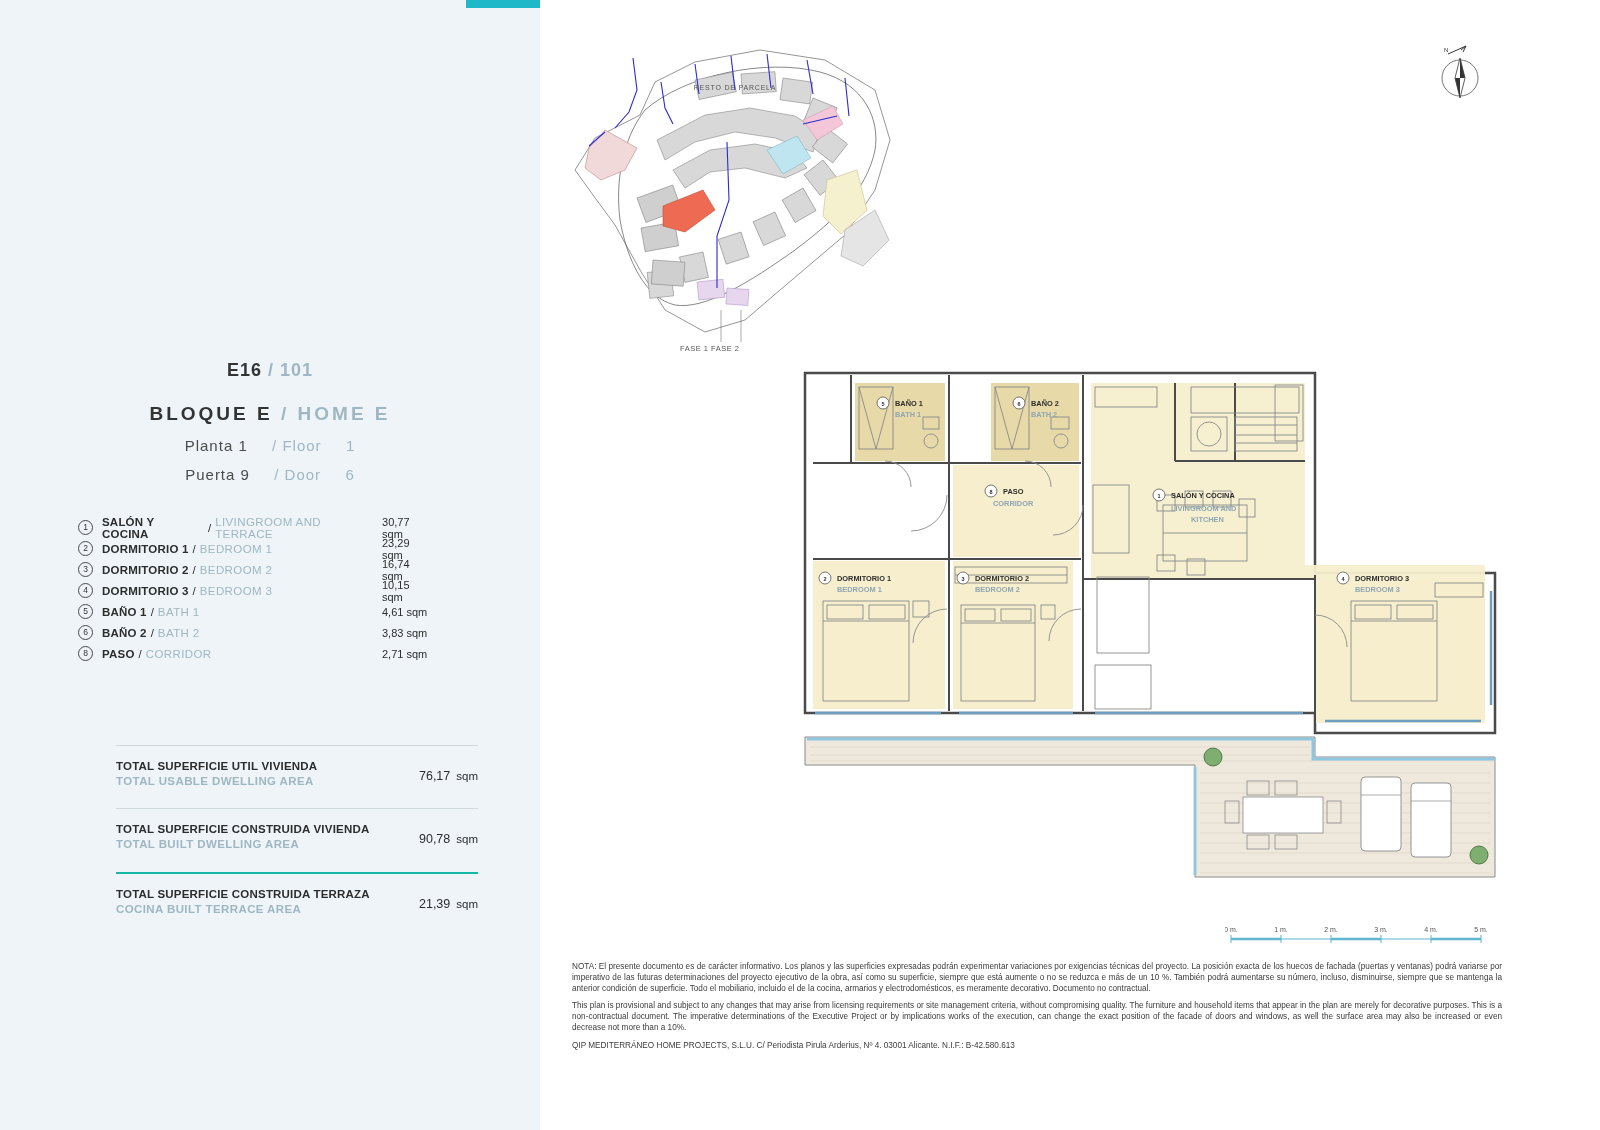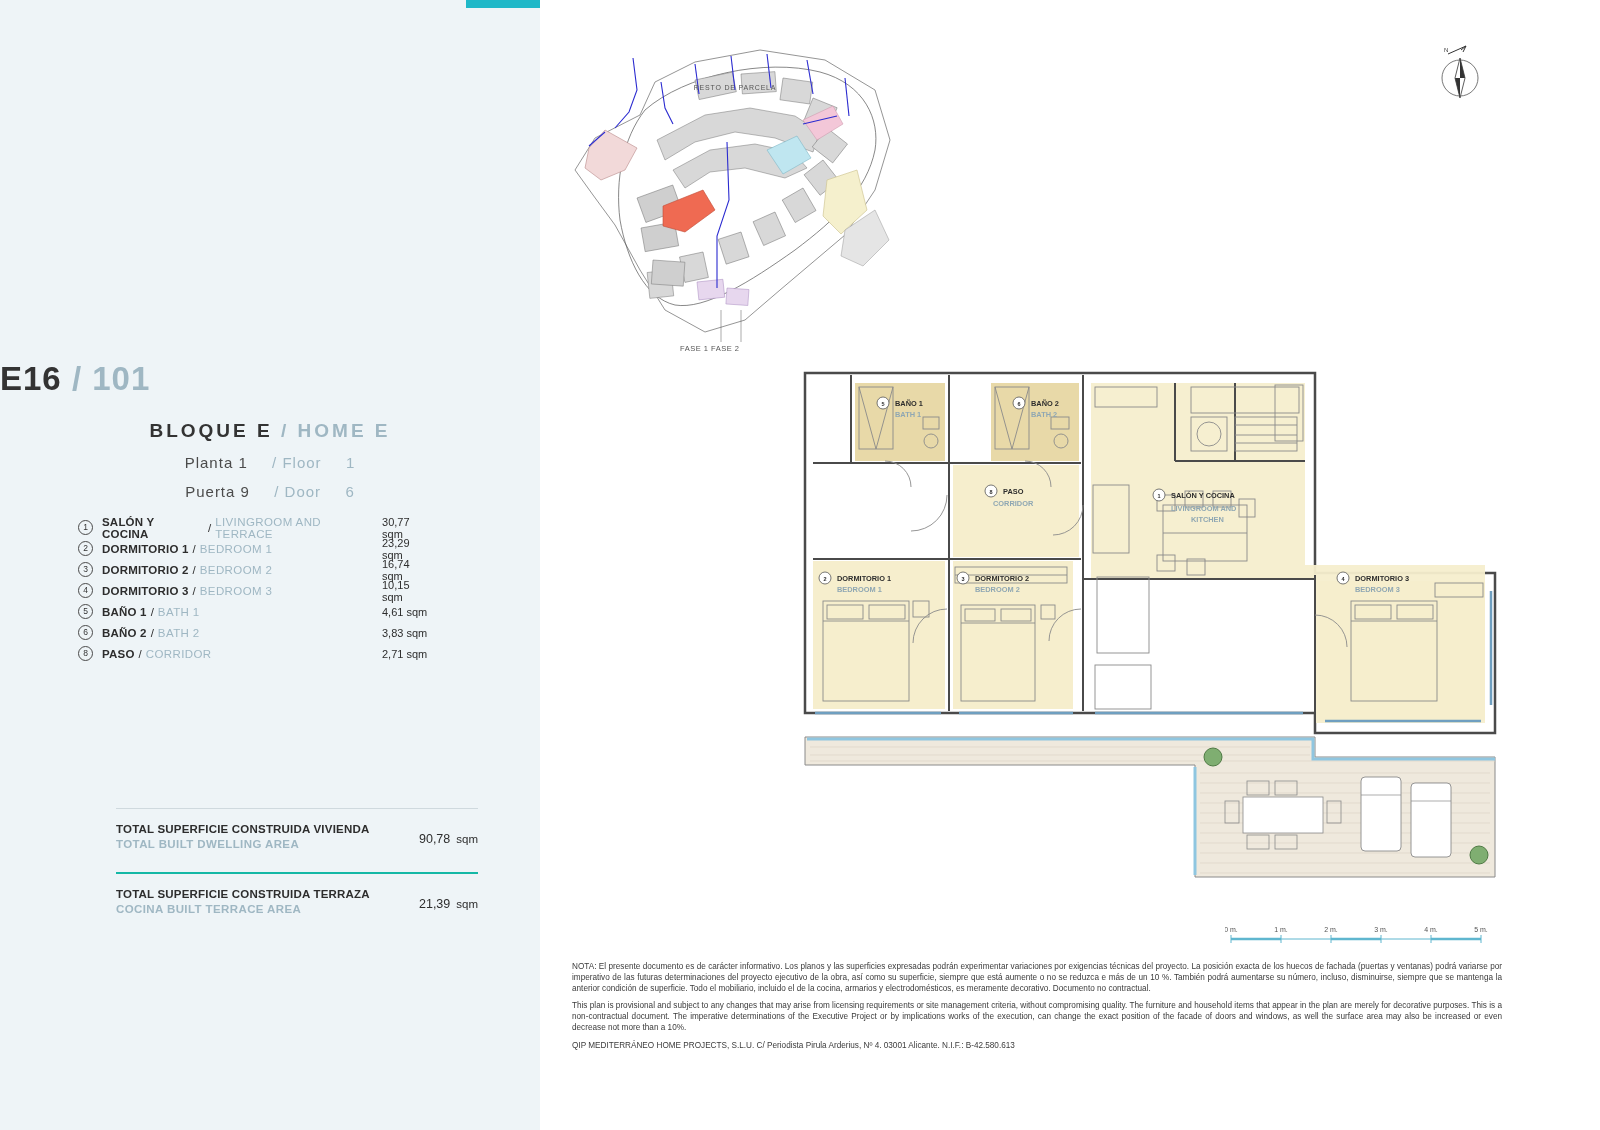--- a/index.html
+++ b/index.html
@@ -18,21 +18,21 @@
     background:#eef4f7;
   }
   #left-accent {
     position:absolute; left:466px; top:0; width:74px; height:8px;
     background:#1fb8c8;
   }
   #unit-block {
     position:absolute; left:0; top:360px; width:540px;
   }
   #unit-title {
-    font-size:33px; font-weight:bold; letter-spacing:1px;
+    text-align:center; font-size:18px; font-weight:bold; letter-spacing:1px;
     color:#333;
   }
   #unit-title .muted { color:#9fb7c3; font-weight:bold; }
   #block-line {
     text-align:center; font-size:19px; font-weight:bold; letter-spacing:3px;
     margin-top:22px; color:#333;
   }
   #block-line .muted { color:#9fb7c3; }
   .info-line {
     text-align:center; font-size:15px; margin-top:12px; letter-spacing:1px;
@@ -183,20 +183,29 @@
     </div>
     <div class="room-row">
       <div class="badge">8</div>
       <span class="room-es">PASO</span>
       <span class="room-slash">/</span>
       <span class="room-en">CORRIDOR</span>
       <span class="room-area"><span>2,71</span> <span class="unit">sqm</span></span>
     </div>
   </div>
 
+  <div class="total-block" id="total-1">
+    <div class="total-row">
+      <div class="total-labels">
+        <div class="total-es">TOTAL SUPERFICIE UTIL VIVIENDA</div>
+        <div class="total-en">TOTAL USABLE DWELLING AREA</div>
+      </div>
+      <div class="total-val"><span>76,17</span><span class="unit">sqm</span></div>
+    </div>
+  </div>
   <div class="total-block" id="total-2">
     <div class="total-row">
       <div class="total-labels">
         <div class="total-es">TOTAL SUPERFICIE CONSTRUIDA VIVIENDA</div>
         <div class="total-en">TOTAL BUILT DWELLING AREA</div>
       </div>
       <div class="total-val"><span>90,78</span><span class="unit">sqm</span></div>
     </div>
   </div>
   <div class="total-block" id="total-3">

